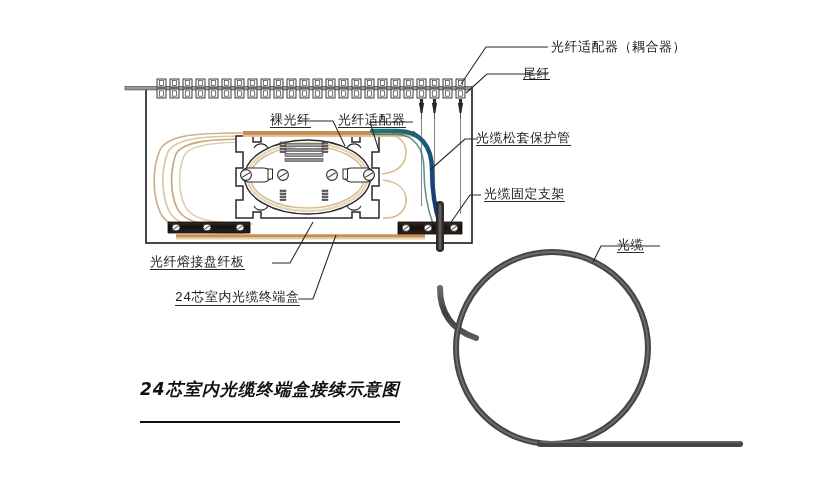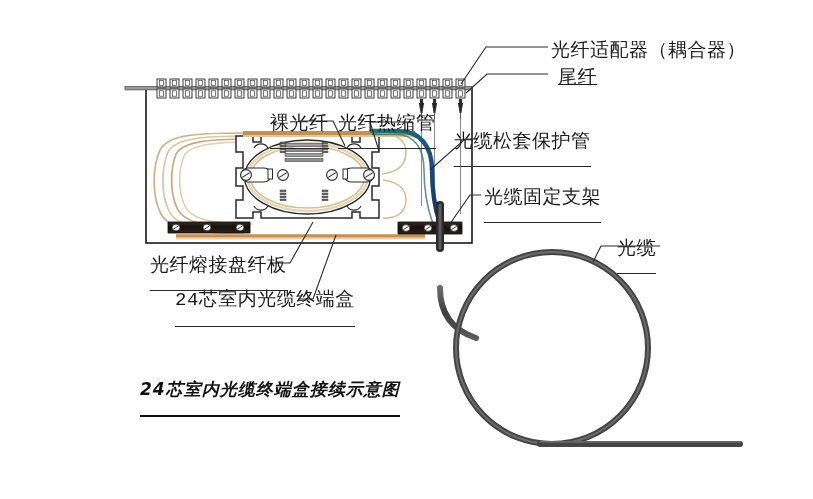--- a/index.html
+++ b/index.html
@@ -2,25 +2,25 @@
 <html><head>
 <meta charset="utf-8">
 <style>
   html,body{margin:0;padding:0;background:#ffffff;}
   body{width:813px;height:499px;overflow:hidden;
        font-family:"DejaVu Sans","Liberation Sans",sans-serif;}
   #stage{position:relative;width:813px;height:499px;background:#fff;}
   #stage svg{position:absolute;left:0;top:0;}
   .lbl{position:absolute;white-space:nowrap;color:#1a1a1a;
        font-family:"DejaVu Sans","Liberation Sans",sans-serif;
-       font-size:19px;line-height:1;letter-spacing:.5px;}
-  .lbl.u{border-bottom:1px solid #2a2a2a;padding-bottom:16px;}
+       font-size:13px;line-height:1;letter-spacing:.5px;}
+  .lbl.u{border-bottom:1px solid #2a2a2a;padding-bottom:1px;}
   #title{position:absolute;left:140px;top:378px;font-size:17px;font-weight:bold;
          font-style:italic;color:#111;letter-spacing:1px;
-         border-bottom:2px solid #111;padding-bottom:14px;}
+         border-bottom:2px solid #111;padding-bottom:20px;}
 </style>
 </head>
 <body>
 
 <div id="stage">
 
 <svg width="813" height="499" viewBox="0 0 813 499">
   <defs>
     <linearGradient id="tubeGrad" x1="0" y1="0" x2="1" y2="1">
       <stop offset="0%" stop-color="#1f7a73"></stop>
@@ -202,27 +202,27 @@
     <path d="M430,170 L465,139 L478,139"></path>
     <path d="M447,228 L470,195 L481,195"></path>
     <path d="M313,222 L290,263 L272,263"></path>
     <path d="M336,235 L313,299 L298,299"></path>
     <path d="M593,262 L601,246 L660,246"></path>
   </g>
 </svg>
 
 <div class="lbl" style="left:551px;top:40px;">光纤适配器（耦合器）</div>
 
-<div class="lbl" style="left:558px;top:67px;text-decoration:underline;">尾纤</div>
+<div class="lbl" style="left:523px;top:67px;text-decoration:underline;">尾纤</div>
 
 <div class="lbl u" style="left:270px;top:113px;">裸光纤</div>
 
-<div class="lbl u" style="left:338px;top:113px;">光纤热缩管</div>
-
-<div class="lbl u" style="left:454px;top:131px;">光缆松套保护管</div>
+<div class="lbl u" style="left:338px;top:113px;">光纤适配器</div>
+
+<div class="lbl u" style="left:476px;top:131px;">光缆松套保护管</div>
 
 <div class="lbl u" style="left:484px;top:187px;text-align:center;">光缆固定支架</div>
 
 <div class="lbl u" style="left:150px;top:255px;text-align:center;">光纤熔接盘纤板</div>
 
 <div class="lbl u" style="left:175px;top:291px;font-family:Liberation Mono, monospace;">24芯室内光缆终端盒</div>
 
 <div class="lbl u" style="left:617px;top:238px;text-align:center;">光缆</div>
 
 <div id="title">24芯室内光缆终端盒接续示意图</div>

